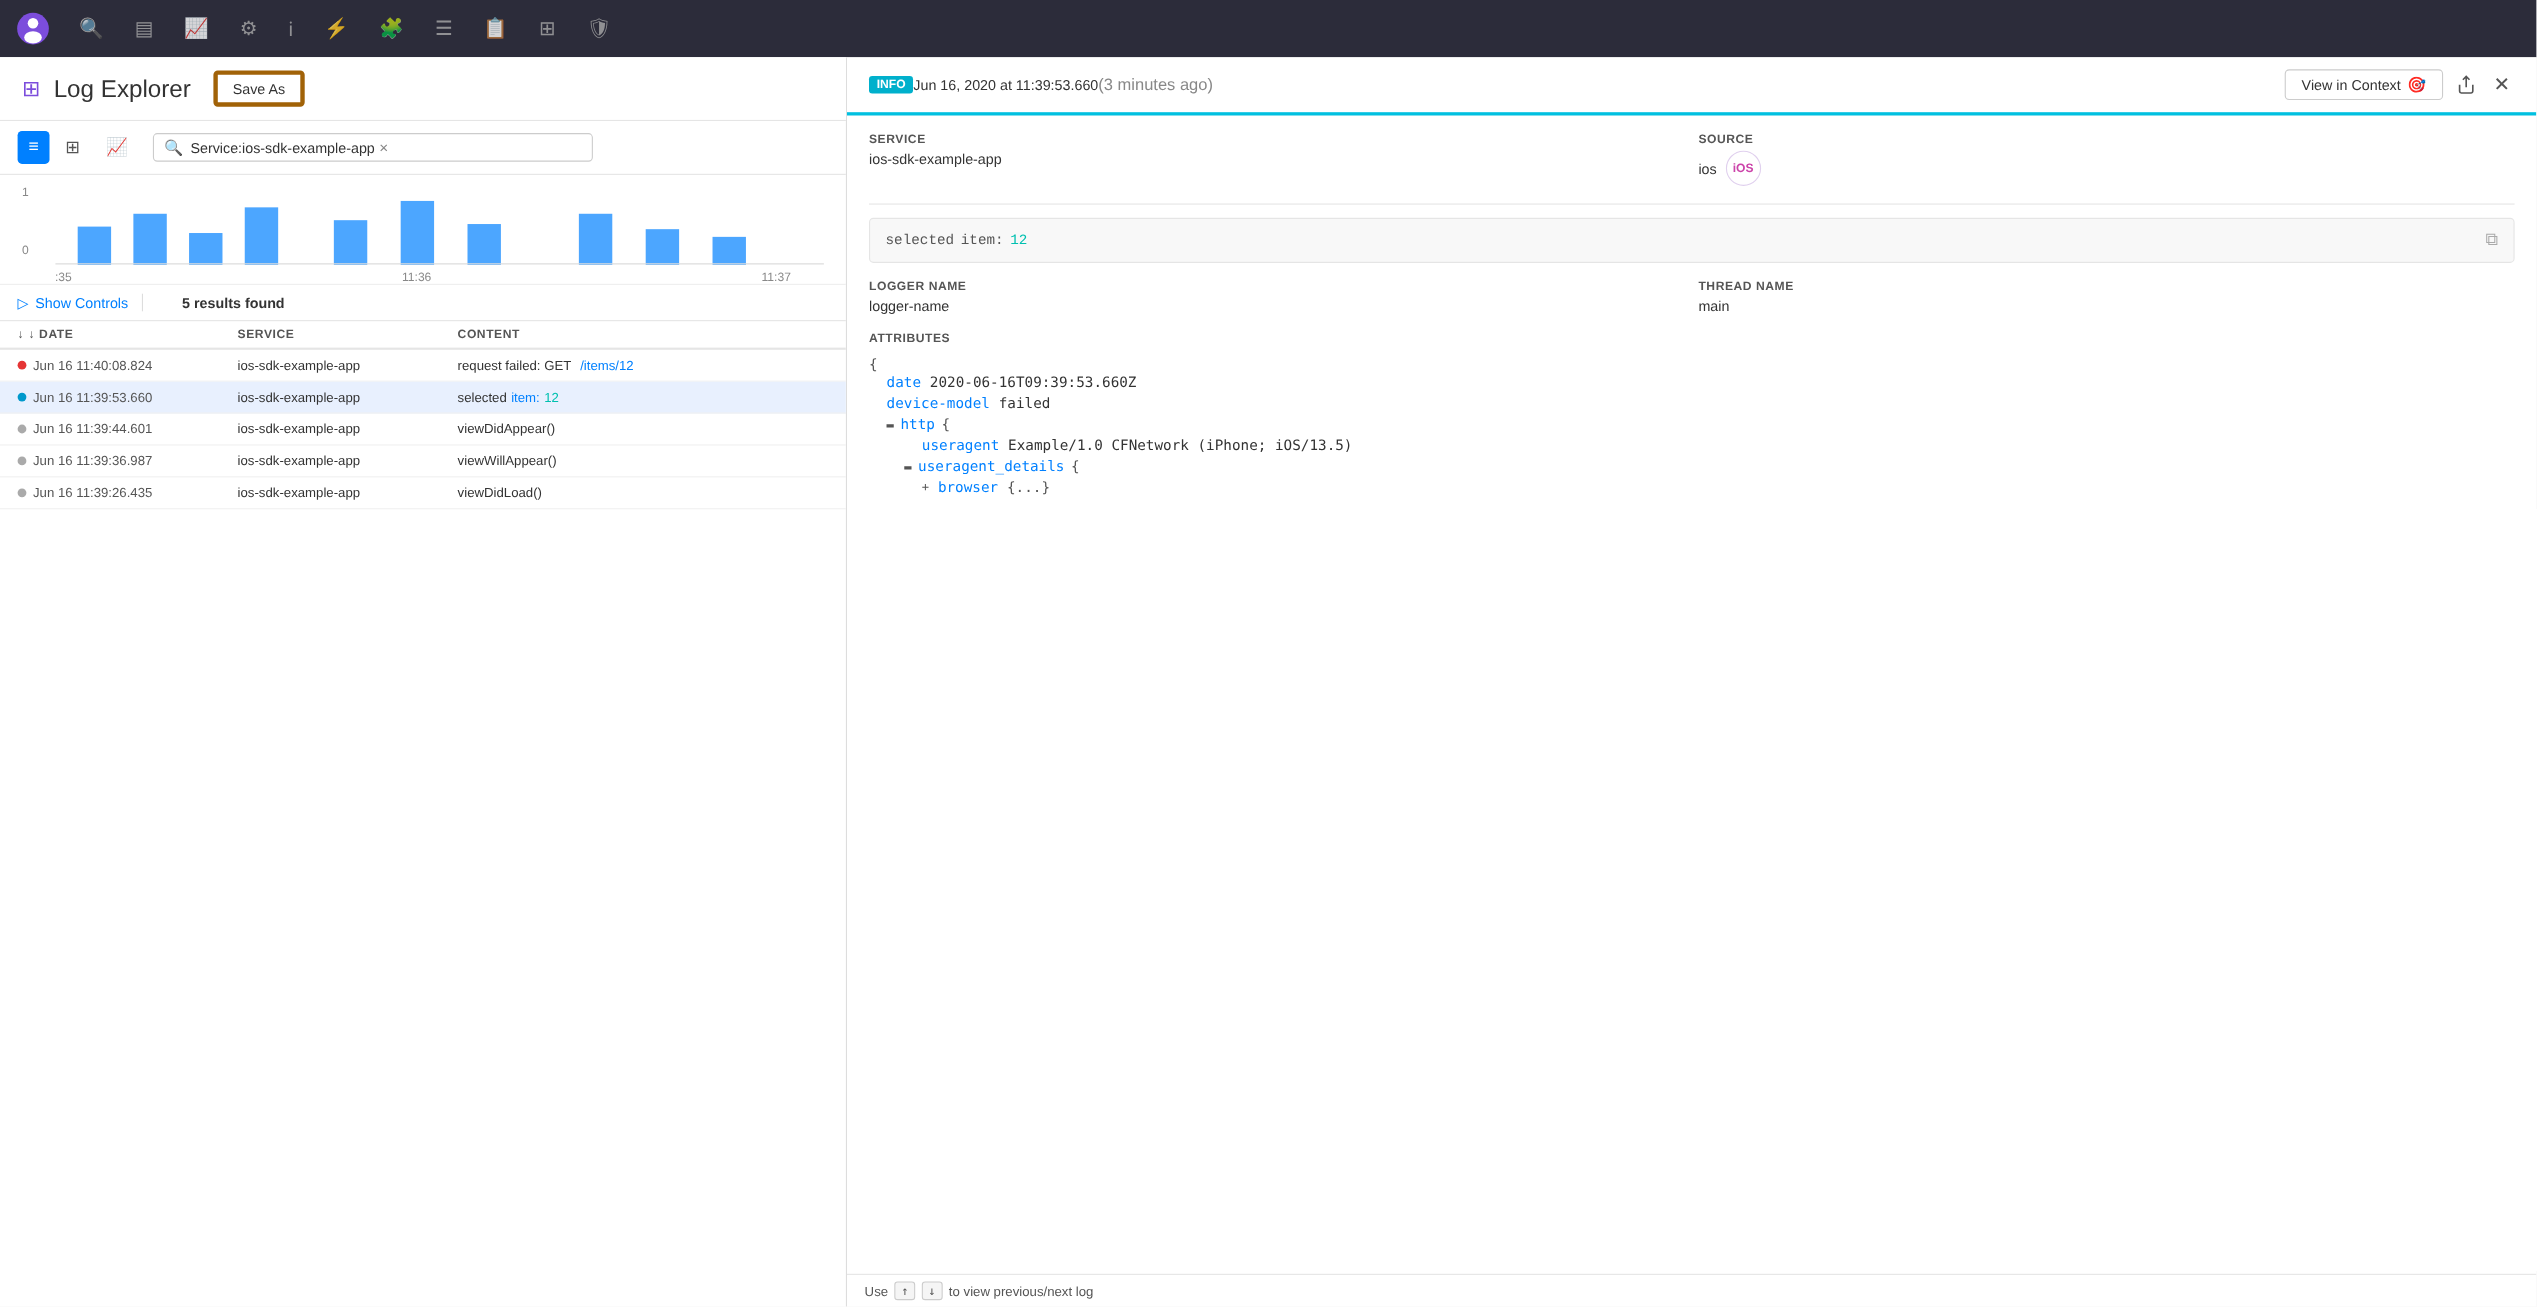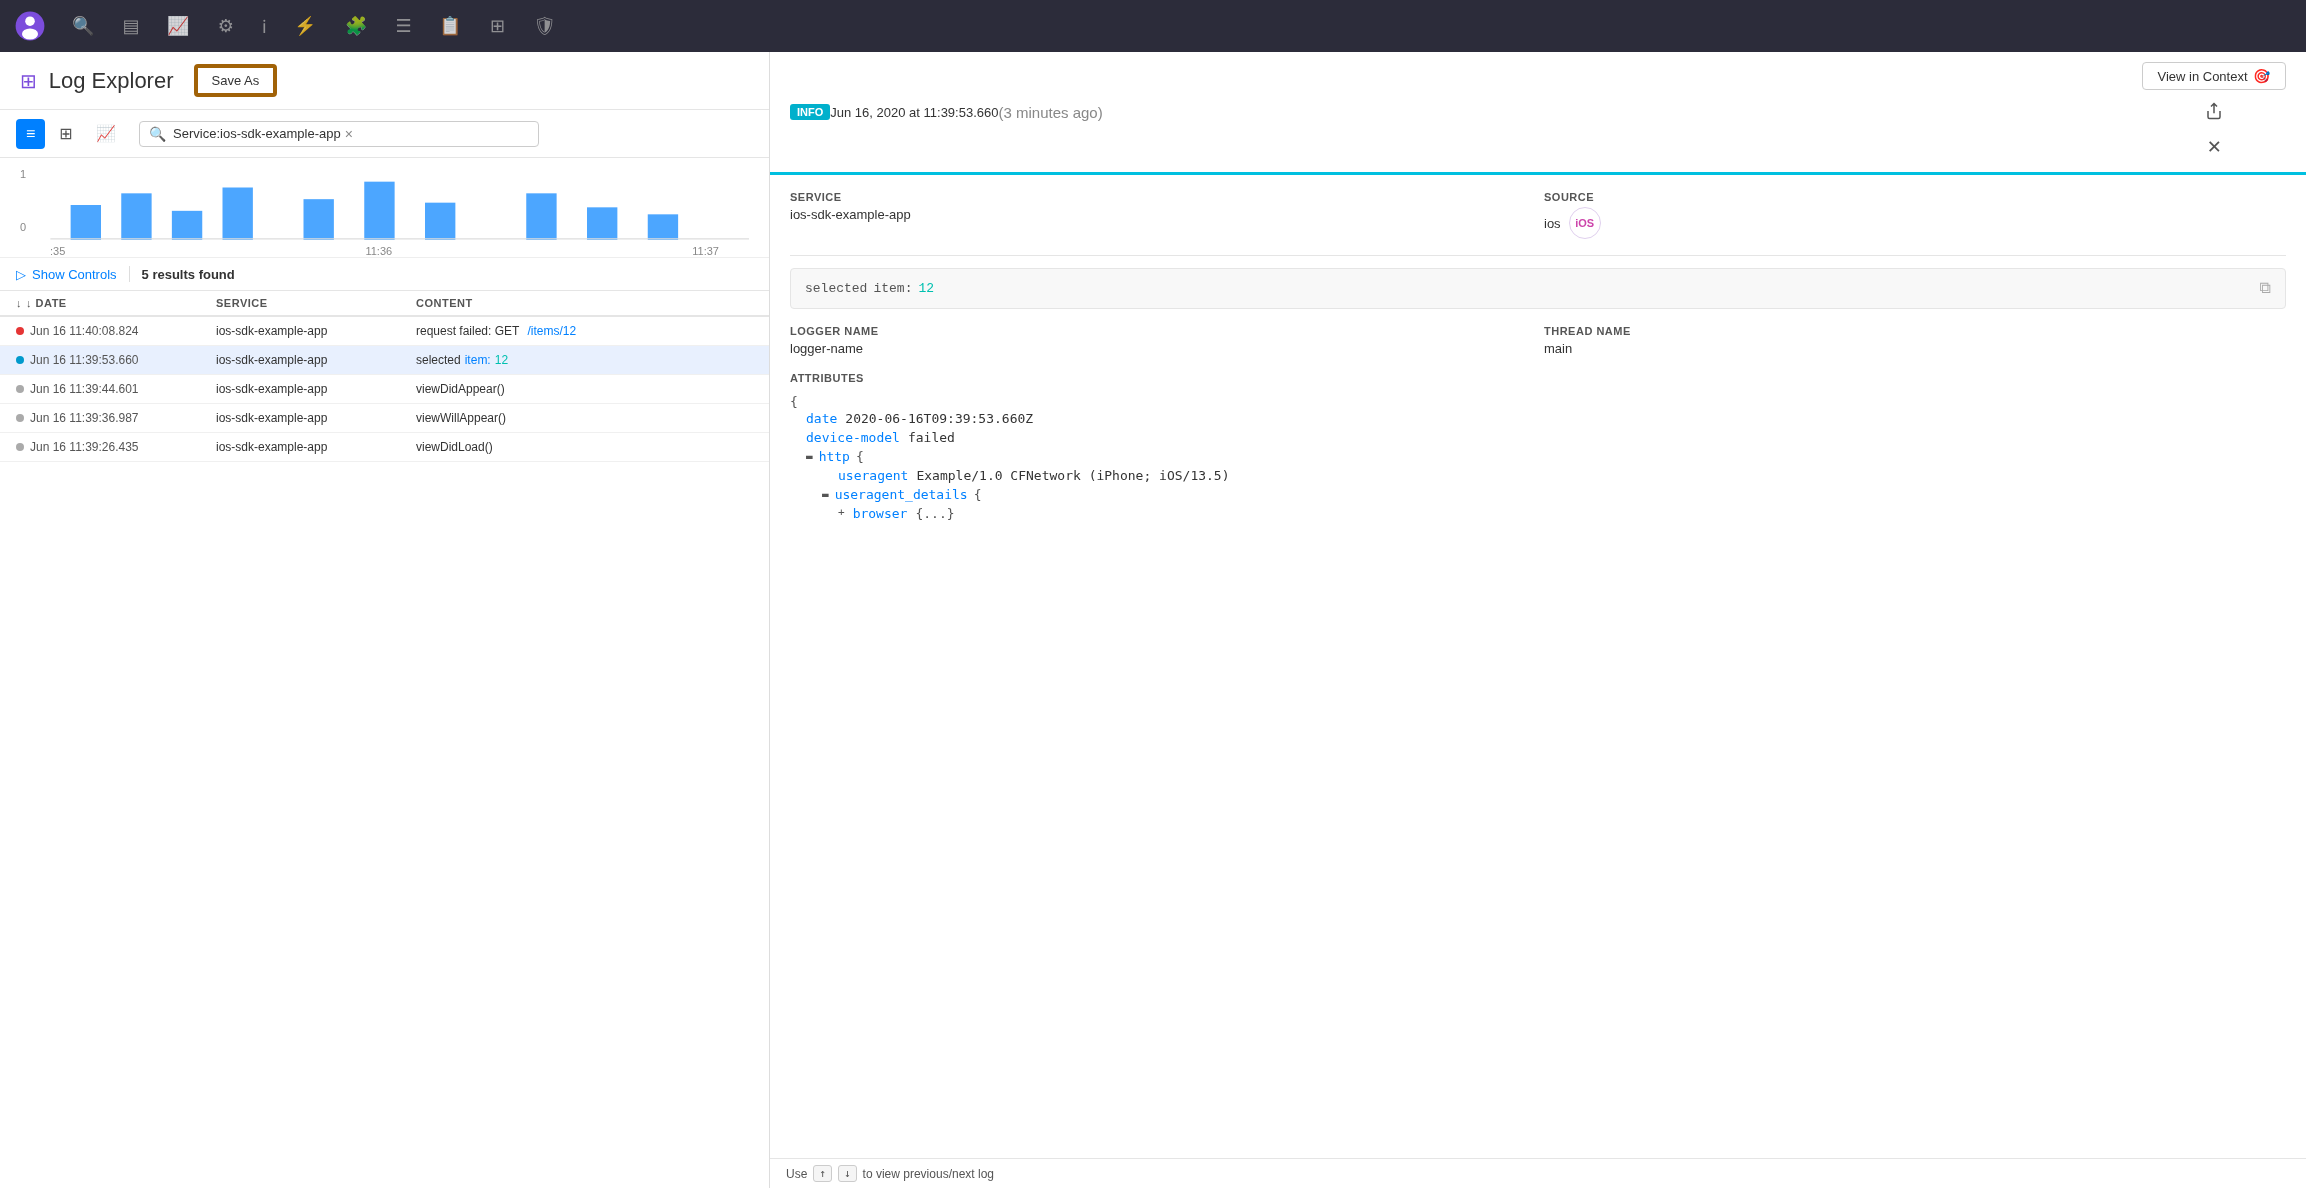--- a/index.html
+++ b/index.html
@@ -168,20 +168,21 @@
       color: #0080ff;
       cursor: pointer;
       font-size: 13px;
       background: none;
       border: none;
     }
     .results-count {
       font-size: 13px;
       color: #333;
       font-weight: 600;
+      margin-left: 24px;
     }
     .divider-v { width: 1px; height: 16px; background: #ddd; }
 
     
     .log-table {
       flex: 1;
       overflow-y: auto;
     }
     .table-header {
       display: grid;
@@ -249,21 +250,20 @@
     }
     .log-ago {
       color: #888;
       font-size: 15px;
     }
     .right-header-actions {
       margin-left: auto;
       display: flex;
       align-items: center;
       gap: 8px;
-      flex-direction: column;
     }
     .view-context-btn {
       border: 1px solid #ccc;
       background: #fff;
       padding: 5px 14px;
       border-radius: 4px;
       cursor: pointer;
       font-size: 13px;
       color: #333;
       display: flex; align-items: center; gap: 6px;

